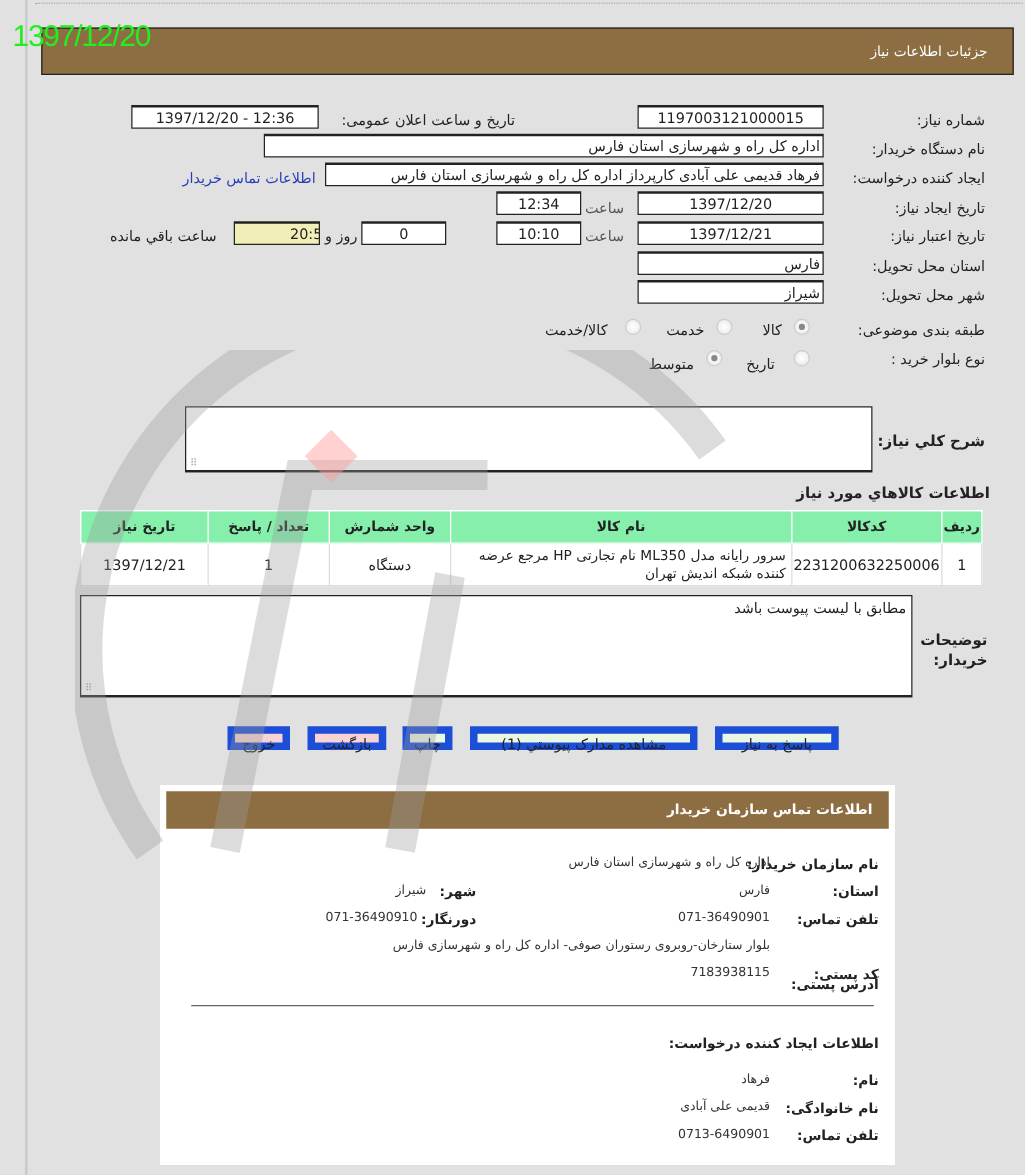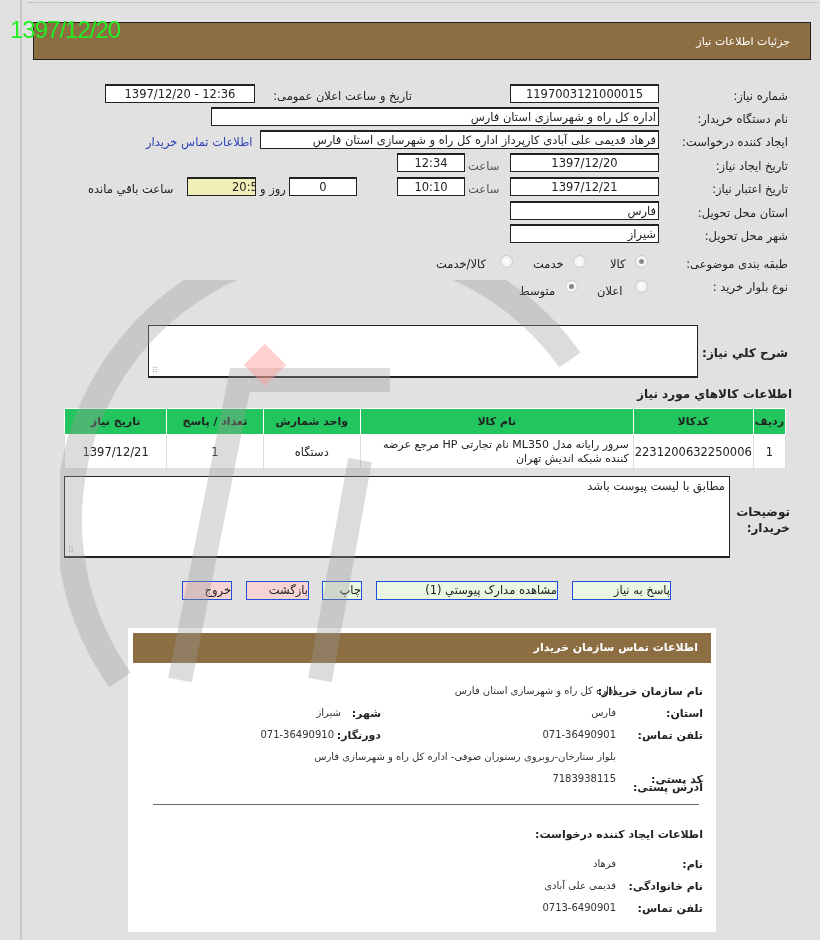--- a/index.html
+++ b/index.html
@@ -21,23 +21,23 @@
   .box { background: #fff; border: 1px solid #222; border-top-width: 2px; height: 19px; font-size: 11.5px; line-height: 16px; text-align: center; white-space: nowrap; overflow: hidden; }
   .box.r { text-align: right; direction: rtl; padding-right: 2px; }
   .box.yel { background: #f1eeb8; }
   .link { color: #2a3fb6; direction: rtl; font-size: 11.5px; white-space: nowrap; }
   .radio { width: 13px; height: 13px; border-radius: 50%; border: 1px solid #ccc; background: radial-gradient(circle, #fff 0%, #e8e8e8 100%); }
   .radio.on::after { content: ""; position: absolute; left: 3px; top: 3px; width: 5px; height: 5px; border-radius: 50%; background: #888; }
   .textarea { background: #fff; border: 1px solid #222; border-width: 1px 1px 2px 1px; direction: rtl; text-align: right; padding: 2px 4px; font-size: 11.5px; }
   .grip { position: absolute; left: 3px; bottom: 2px; color: #aaa; font-size: 8px; line-height: 6px; }
   .bold { font-weight: bold; }
   table.items { border-collapse: collapse; background: #fff; border: 1px solid #bbb; }
-  table.items th { background: #22c55e; font-weight: bold; font-size: 11px; height: 26px; border: 1px solid #fff; color: #222; }
+  table.items th { background: #86efac; font-weight: bold; font-size: 11px; height: 26px; border: 1px solid #fff; color: #222; }
   table.items td { font-size: 11.5px; border: 1px solid #ddd; text-align: center; direction: rtl; height: 34px; }
-  .btn { height: 19px; border: 1px solid #1d4ed8; font-size: 11.5px; text-align: right; line-height: 17px; direction: rtl; white-space: nowrap; }
+  .btn { height: 19px; border: 6px solid #1d4ed8; font-size: 11.5px; text-align: center; line-height: 17px; direction: rtl; white-space: nowrap; }
   .btn.green { background: #eaf7e2; }
   .btn.pink { background: #f7d3d3; }
   .panel { left: 128px; top: 628px; width: 588px; height: 304px; background: #fff; }
   .panelhead { left: 5px; top: 5px; width: 578px; height: 30px; background: #8d6e42; }
   .panelhead span { position: absolute; right: 13px; top: 8px; color: #fff; font-weight: bold; font-size: 11px; }
   .pl { font-weight: bold; font-size: 11px; direction: rtl; white-space: nowrap; }
   .pv { font-size: 10px; direction: rtl; white-space: nowrap; color: #333; }
   .divider { left: 25px; top: 176px; width: 546px; height: 1px; background: #666; }
   .wm { z-index: 4; pointer-events: none; }
 </style>
@@ -87,21 +87,21 @@
 <div class="abs lbl" style="right:32px;top:257px;">طبقه بندی موضوعی:</div>
 <div class="abs radio on" style="left:635px;top:255px;"></div>
 <div class="abs lbl" style="left:610px;top:257px;">کالا</div>
 <div class="abs radio" style="left:573px;top:255px;"></div>
 <div class="abs lbl" style="left:533px;top:257px;">خدمت</div>
 <div class="abs radio" style="left:500px;top:255px;"></div>
 <div class="abs lbl" style="left:436px;top:257px;">کالا/خدمت</div>
 
 <div class="abs lbl" style="right:32px;top:280px;">نوع بلوار خريد :</div>
 <div class="abs radio" style="left:635px;top:280px;"></div>
-<div class="abs lbl" style="left:597px;top:284px;">اعلان</div>
+<div class="abs lbl" style="left:597px;top:284px;">تاريخ</div>
 <div class="abs radio on" style="left:565px;top:280px;"></div>
 <div class="abs lbl" style="left:519px;top:284px;">متوسط</div>
 
 <div class="abs lbl bold" style="right:32px;top:346px;font-size:12px;">شرح کلي نياز:</div>
 <div class="abs textarea" style="left:148px;top:325px;width:550px;height:53px;">
   <span class="grip">⠿</span>
 </div>
 
 <div class="abs lbl bold" style="right:28px;top:387px;font-size:12px;">اطلاعات کالاهاي مورد نياز</div>
 <table class="abs items" style="left:64px;top:408px;width:722px;" dir="rtl">

